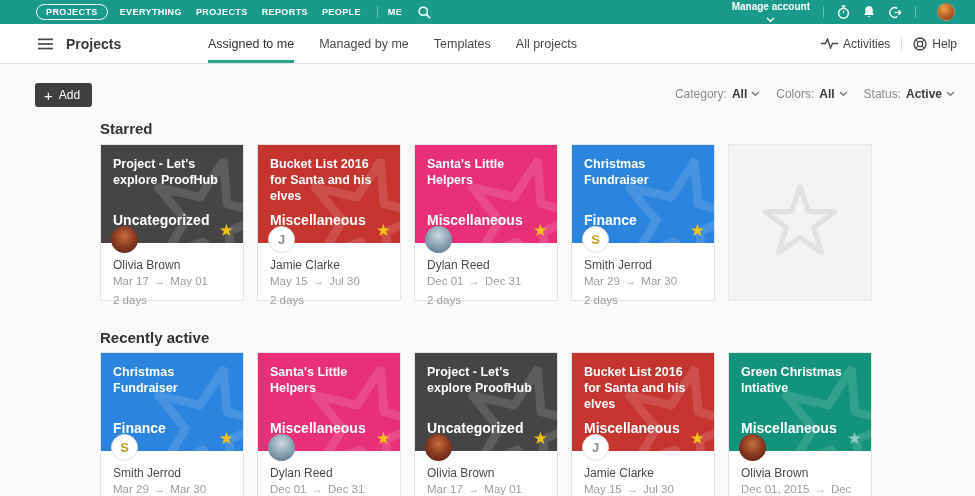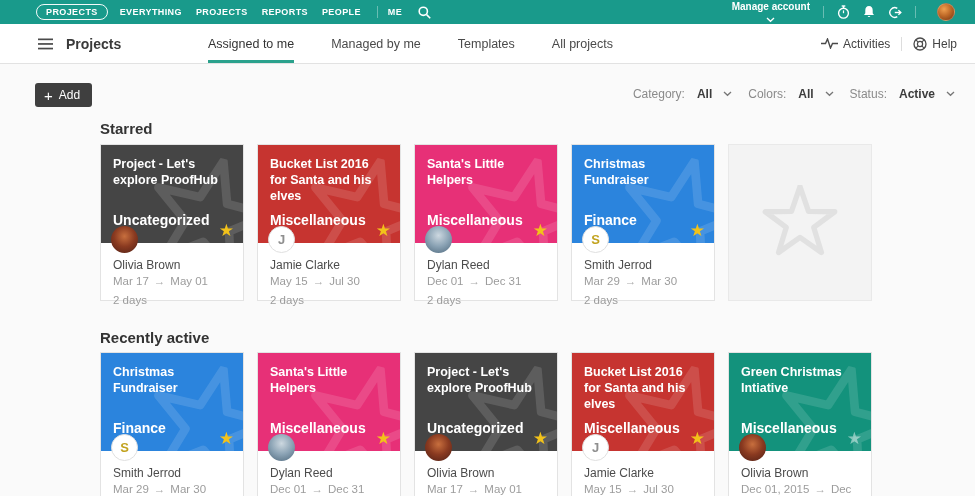--- a/index.html
+++ b/index.html
@@ -15,36 +15,36 @@
   .manage { font-size:10px; font-weight:bold; display:flex; align-items:center; gap:5px; cursor:pointer;flex-direction:column; }
   .ticon { display:flex; align-items:center; margin-left:13px; cursor:pointer; }
   .tavatar { width:18px; height:18px; border-radius:50%; margin-left:11px;
              background:radial-gradient(circle at 38% 32%, #f0a050 0%, #c06a28 45%, #71330f 100%);
              border:1px solid rgba(255,255,255,.25); cursor:pointer; }
 
   
   .header { height:40px; background:#fff; border-bottom:1px solid #e2e2e2; position:relative; display:flex; align-items:center; }
   .hamburger { margin-left:38px; cursor:pointer; display:flex; }
   .page-title { font-size:14px; font-weight:bold; color:#3a3a3a; margin-left:13px; }
-  .tabs { position:absolute; left:208px; top:0; height:100%; display:flex;gap:12px; }
+  .tabs { position:absolute; left:208px; top:0; height:100%; display:flex; }
   .tab { font-size:12.5px; color:#4a4a4a; display:flex; align-items:center; height:100%; margin-right:25px;
          border-bottom:3px solid transparent; padding-top:3px; cursor:pointer; white-space:nowrap; }
   .tab.active { color:#333; border-bottom-color:#2aa18c; }
   .header-right { position:absolute; right:18px; top:0; height:100%; display:flex; align-items:center; font-size:12px; color:#444; }
   .hr-item { display:flex; align-items:center; gap:5px; cursor:pointer; }
   .hsep { width:1px; height:14px; background:#ddd; margin:0 11px; }
 
   
   .content { padding-top:19px; }
   .add-row { margin-left:35px; height:24px; position:relative; }
   .add-btn { display:inline-flex; align-items:center; background:#3f3f3f; color:#fff; border:none; border-radius:3px;
              height:24px; padding:0 12px 0 9px; font-size:12px; font-family:inherit; cursor:pointer; }
   .add-btn .plus { font-size:15px; font-weight:400; margin-right:6px; line-height:1; }
   .filters { position:absolute; right:20px; top:4px; display:flex; font-size:12px; color:#8a8a8a; }
-  .filter { display:flex; align-items:center; margin-left:16px; cursor:pointer;gap:7px; }
+  .filter { display:flex; align-items:center; margin-left:16px; cursor:pointer; }
   .filter b { color:#3c3c3c; margin-left:5px; font-weight:bold; }
   .filter svg { margin-left:4px; color:#777; }
 
   
   .section { margin-left:100px; }
   .section-title { font-size:15px; font-weight:bold; color:#333; }
   .s1 .section-title { margin:13px 0 7px; }
   .s2 .section-title { margin:28px 0 6px; }
   .card-row { display:flex; }
   .card { width:144px; height:157px; background:#fff; border:1px solid #e3e3e3; margin-right:13px; position:relative; cursor:pointer; }

